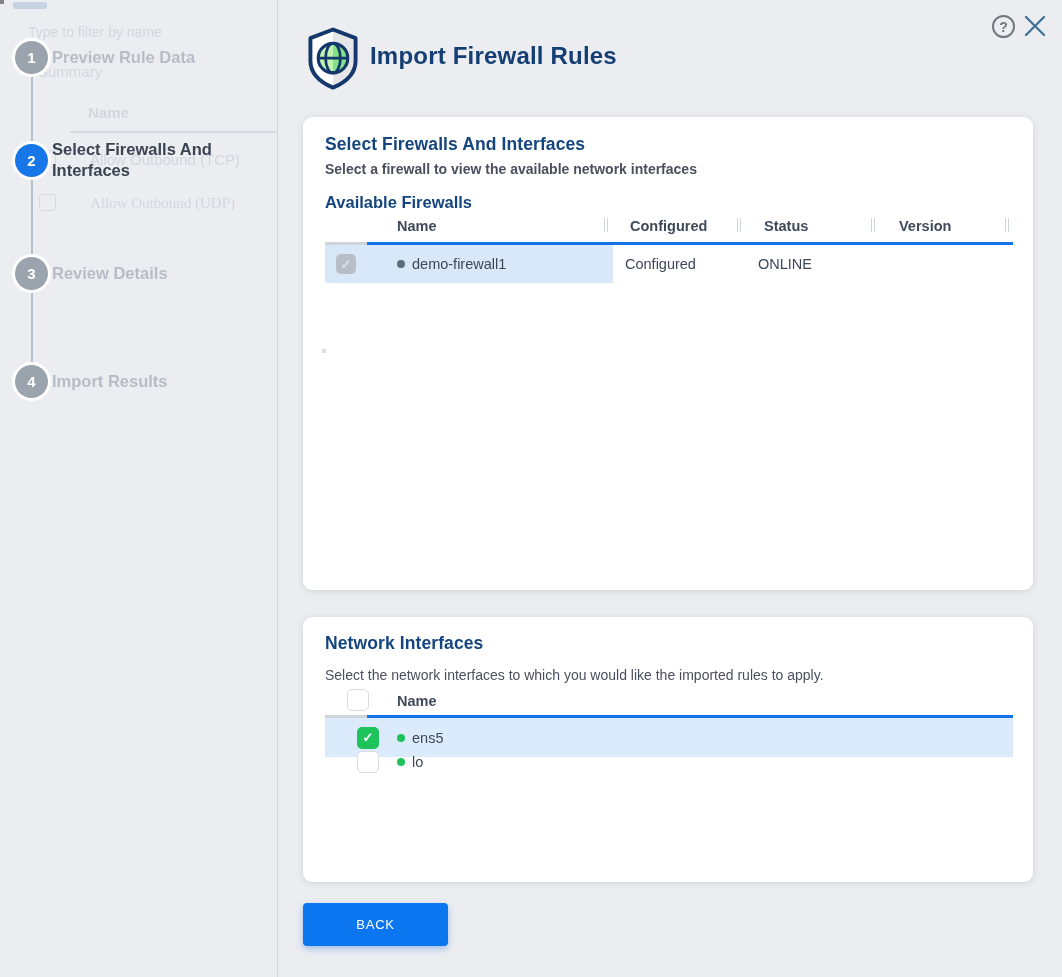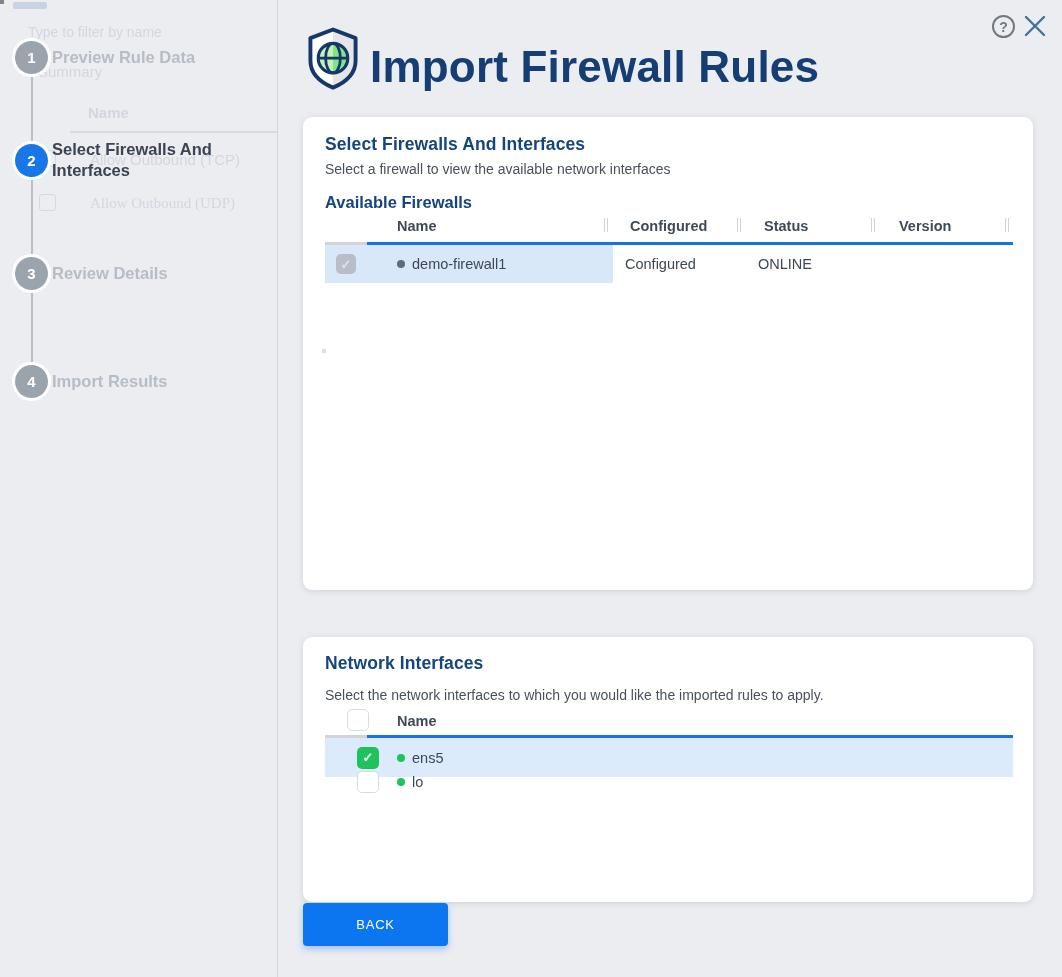--- a/index.html
+++ b/index.html
@@ -32,36 +32,36 @@
   .step-circle.active { background:#1877e8; }
   .step-label {
     position:absolute; left:52px; width:180px;
     font-size:16.5px; line-height:21px; font-weight:600; color:#b7bdc6;
   }
   .step-label.active { color:#3a4452; }
   
   .shield-icon { position:absolute; left:302px; top:26px; }
   .modal-title {
     position:absolute; left:370px; top:42px;
-    font-size:44px; font-weight:800; letter-spacing:0.2px; color:#143e74;
+    font-size:24px; font-weight:800; letter-spacing:0.2px; color:#143e74;
   }
   .help-btn {
     position:absolute; left:992px; top:15px; width:23px; height:23px;
     border:2px solid #71787f; border-radius:50%;
     display:flex; align-items:center; justify-content:center;
     font-size:14px; font-weight:700; color:#71787f; cursor:pointer;
   }
   .close-btn { position:absolute; left:1023px; top:14px; width:24px; height:24px; cursor:pointer; }
   
   .card {
     position:absolute; left:303px; width:730px; background:#ffffff;
     border-radius:9px; box-shadow:0 1px 6px rgba(60,70,90,0.16);
   }
   .card-1 { top:117px; height:473px; }
-  .card-2 { top:617px; height:265px;margin-top:20px; }
+  .card-2 { top:617px; height:265px; }
   .card-title { position:absolute; left:22px; font-size:17.5px; font-weight:800;
     color:#15457e; letter-spacing:0.1px; }
   .card-sub { position:absolute; left:22px; font-size:14px; color:#49505d; }
   .table-title { position:absolute; left:22px; font-size:16.5px; font-weight:800; color:#15457e; }
   
   .thead-text { position:absolute; font-size:14.5px; font-weight:600; color:#3f4a59; }
   .col-handle { position:absolute; width:1px; height:14px; background:#cfd4da;
     box-shadow:3px 0 0 #cfd4da; cursor:col-resize; }
   .rule-gray { position:absolute; height:3px; background:#d0d4d9; }
   .rule-blue { position:absolute; height:3px; background:#1473e6; }
@@ -140,21 +140,21 @@
   <div class="help-btn">?</div>
   <div class="close-btn">
     <svg width="24" height="24" viewBox="0 0 24 24">
       <line x1="3" y1="3" x2="21" y2="21" stroke="#427398" stroke-width="2.4" stroke-linecap="round"></line>
       <line x1="21" y1="3" x2="3" y2="21" stroke="#427398" stroke-width="2.4" stroke-linecap="round"></line>
     </svg>
   </div>
 
   <div class="card card-1">
     <div class="card-title" style="top:17px;">Select Firewalls And Interfaces</div>
-    <div class="card-sub" style="top:44px;">Select a firewall to view the available network interfaces</div>
+    <div class="card-sub" style="top:44px;font-weight:bold;">Select a firewall to view the available network interfaces</div>
     <div class="table-title" style="top:76px;">Available Firewalls</div>
 
     <div class="thead-text" style="left:94px; top:101px;">Name</div>
     <div class="thead-text" style="left:327px; top:101px;">Configured</div>
     <div class="thead-text" style="left:461px; top:101px;">Status</div>
     <div class="thead-text" style="left:596px; top:101px;">Version</div>
     <div class="col-handle" style="left:301px; top:101px;"></div>
     <div class="col-handle" style="left:434px; top:101px;"></div>
     <div class="col-handle" style="left:568px; top:101px;"></div>
     <div class="col-handle" style="left:702px; top:101px;"></div>

